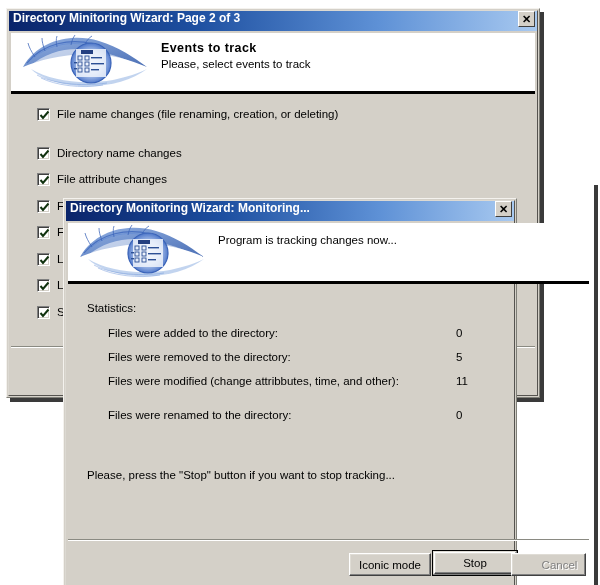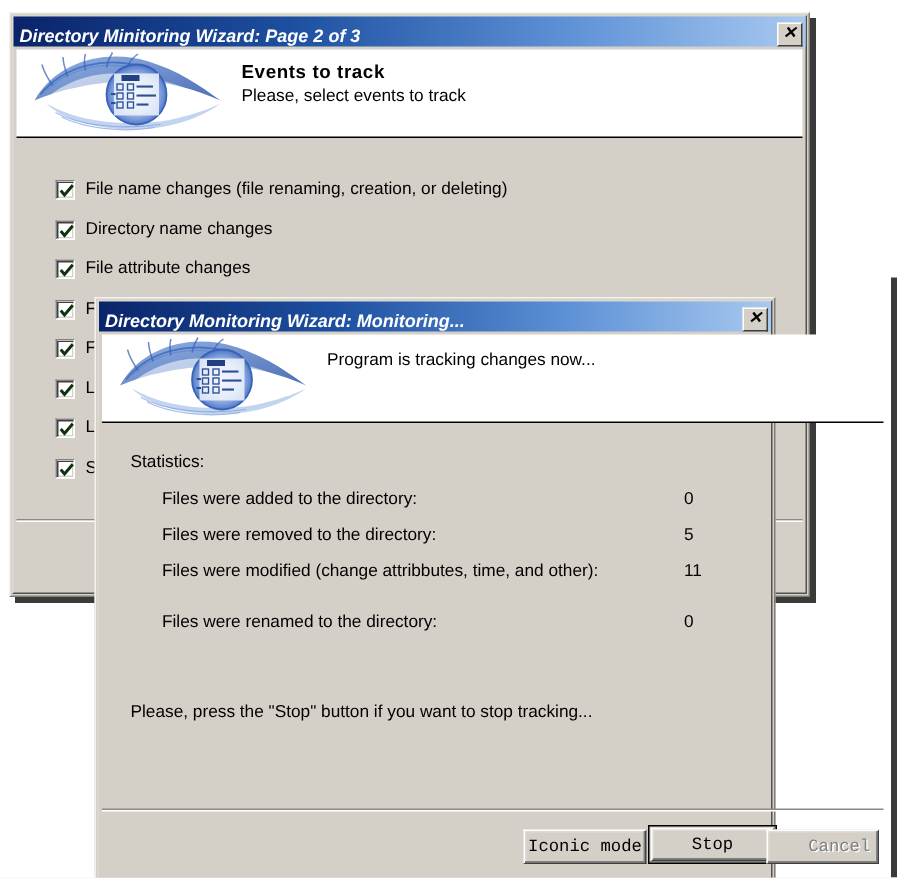--- a/index.html
+++ b/index.html
@@ -43,23 +43,22 @@
     position: absolute;
     background: #3a3a3a;
   }
 
   .titlebar {
     position: absolute;
     top: 2px; left: 2px; right: 2px;
     height: 20px;
     background: linear-gradient(to right, #0a246a 0%, #1d4fa0 35%, #5e91d6 70%, #a8c9f0 100%);
     display: flex;
-    align-items: flex-end;
-    box-sizing: border-box;
-    font-style: italic;
+    align-items: flex-start;
+    box-sizing: border-box;
   }
   .titlebar-text {
     color: #ffffff;
     font-size: 12px;
     font-weight: bold;
     padding-left: 4px;
     letter-spacing: 0px;
     white-space: nowrap;
     font-family: "Liberation Sans", sans-serif;
   }
@@ -85,21 +84,21 @@
     font-weight: bold;
     color: #000000;
     line-height: 1;
     font-family: "Liberation Sans", sans-serif;
   }
 
   
   .banner {
     position: absolute;
     background: #ffffff;
-    border-bottom: 1px solid #000000;
+    border-bottom: 3px solid #000000;
     overflow: hidden;
   }
   .banner-eye {
     position: absolute;
     left: 10px;
     top: 0px;
     width: 130px;
     height: 56px;
   }
   .banner-titles {
@@ -162,21 +161,21 @@
     height: 23px;
     background: #d4d0c8;
     border-top: 1px solid #ffffff;
     border-left: 1px solid #ffffff;
     border-right: 1px solid #404040;
     border-bottom: 1px solid #404040;
     box-shadow: inset -1px -1px 0 #808080, inset 1px 1px 0 #dfdcd5;
     box-sizing: border-box;
     font-size: 11.5px;
     color: #000000;
-    font-family: Liberation Mono, monospace;
+    font-family: Liberation Sans, sans-serif;
     display: flex;
     align-items: center;
     justify-content: center;
     cursor: default;
   }
   .btn.default {
     border: 1px solid #000000;
     padding-left: 31px;
   }
   .btn.default .btn-face {
@@ -300,21 +299,21 @@
             <path d="M20 45 C 34 52, 60 56, 82 52"></path>
           </g>
         </svg>
       </div>
       <div class="banner-titles">
         <div class="banner-title">Events to track</div>
         <div class="banner-sub">Please, select events to track</div>
       </div>
     </div>
 
-    <div class="cb-row" style="left:30px; top:110px;">
+    <div class="cb-row" style="left:30px; top:98px;">
       <div class="cb">
         <svg width="11" height="11" viewBox="0 0 11 11">
             <path d="M1.5 5 L4 8 L9.5 1.5" stroke="#10320f" stroke-width="2" fill="none"></path>
           </svg>
       </div>
       <span class="cb-label">File name changes (file renaming, creation, or deleting)</span>
     </div>
 
     <div class="cb-row" style="left:30px; top:137px;">
       <div class="cb">

